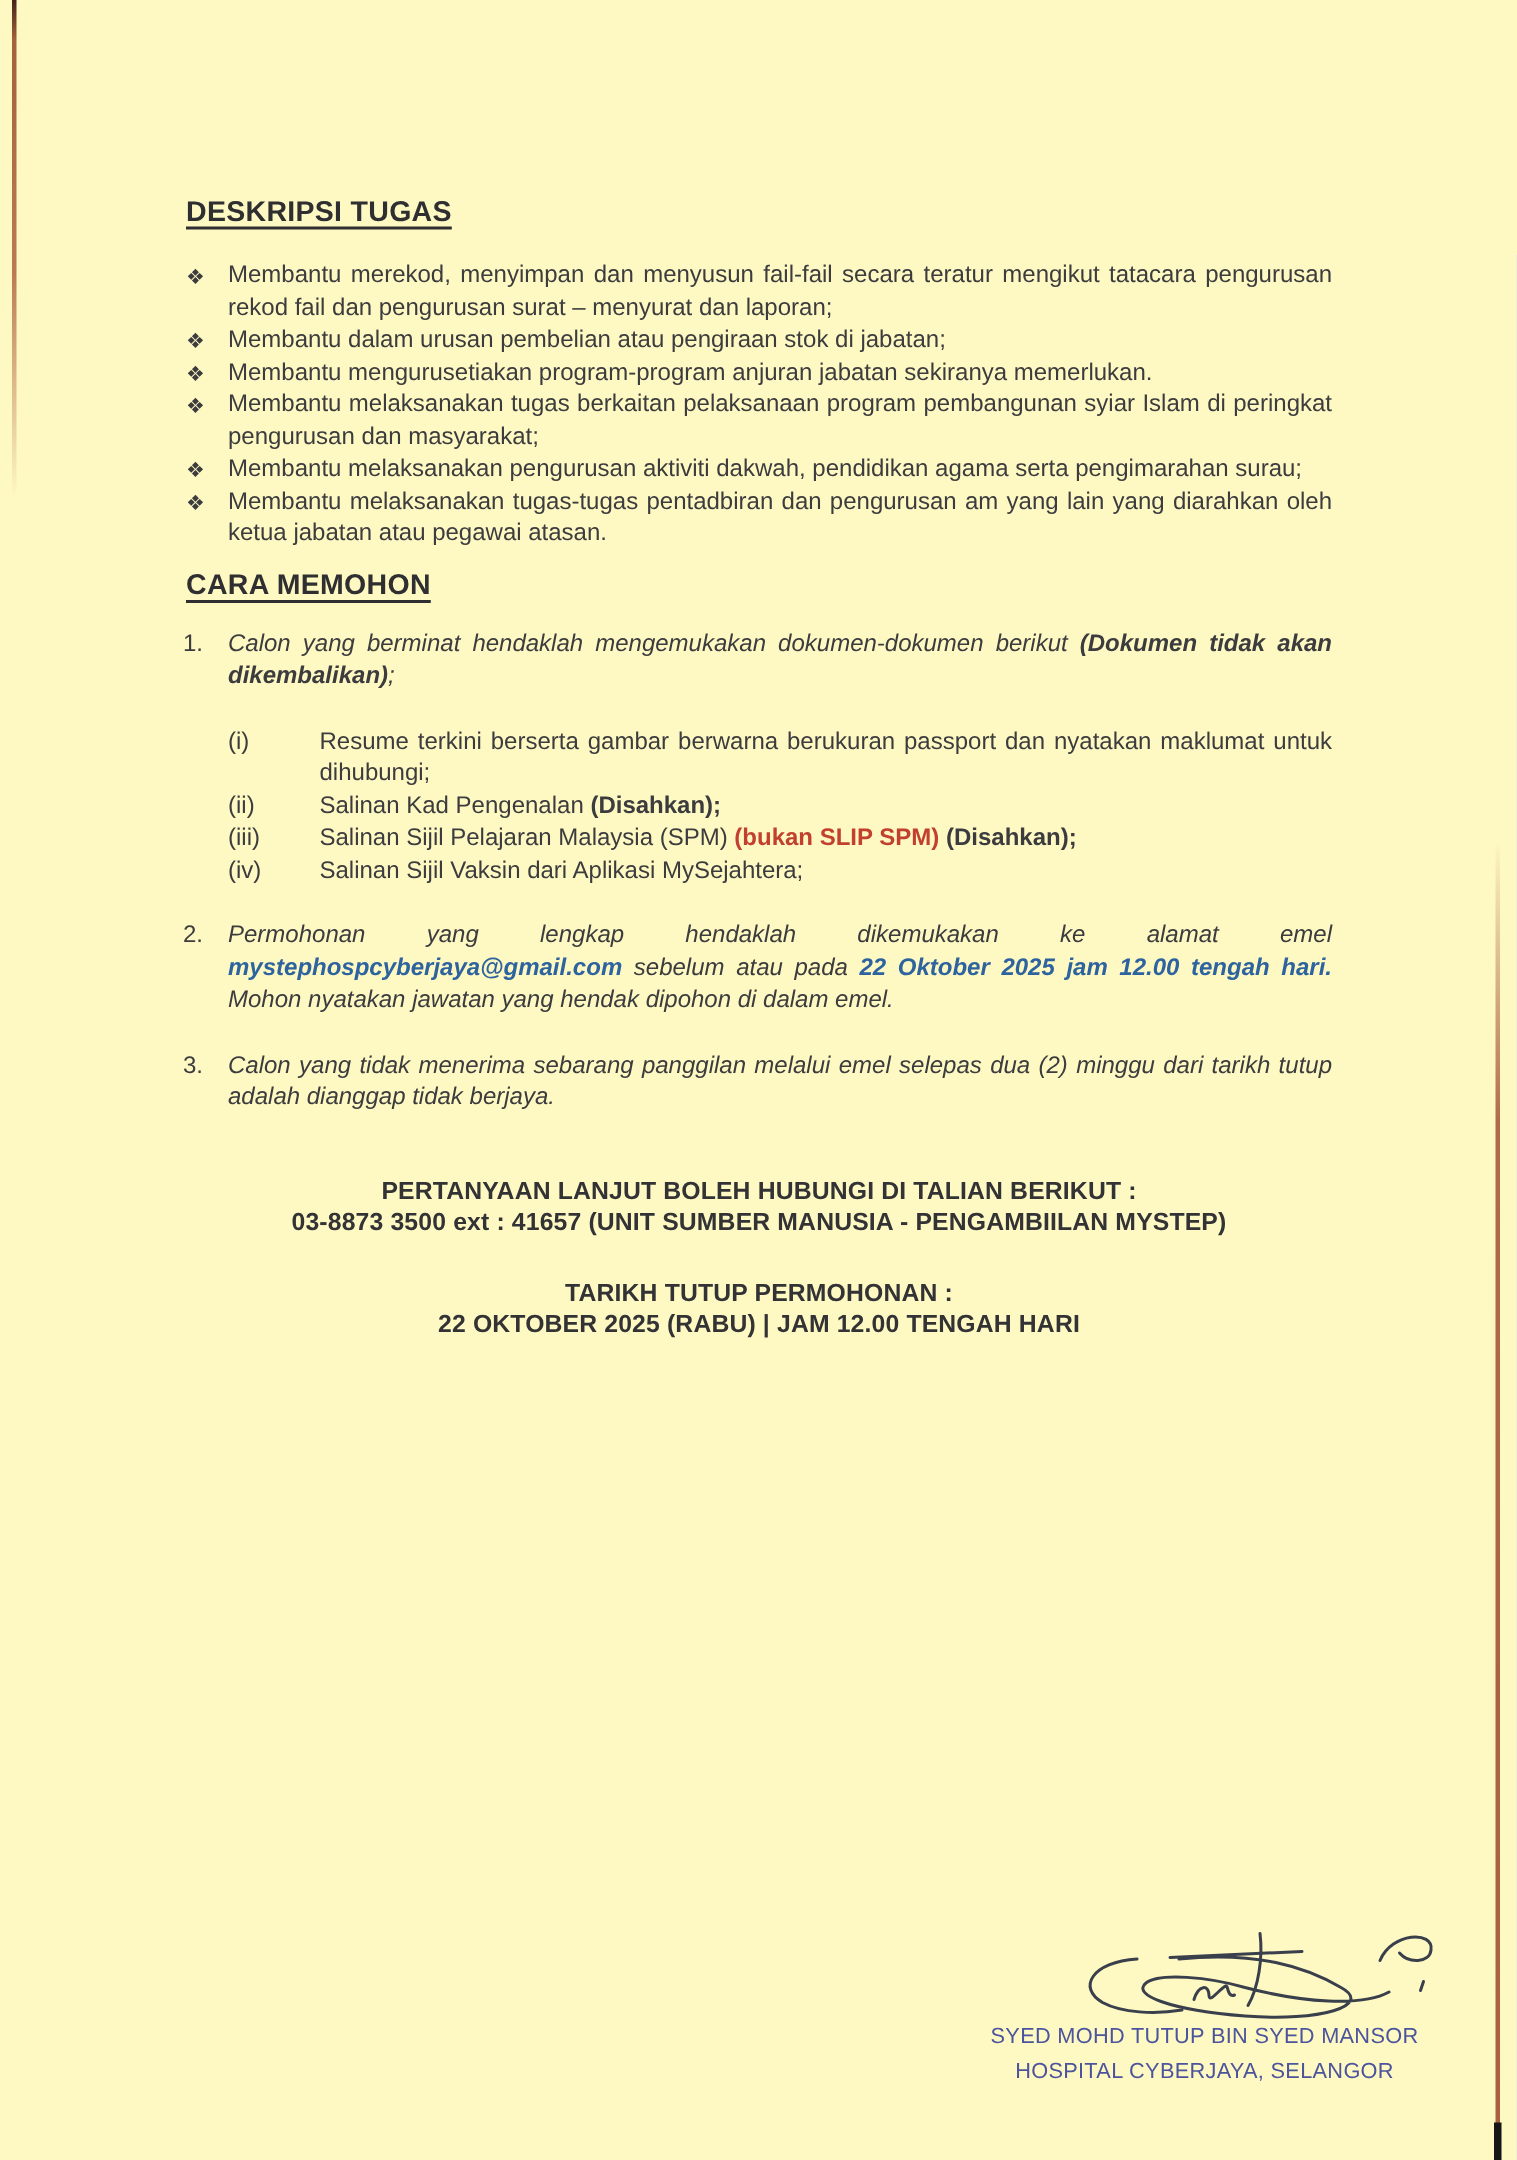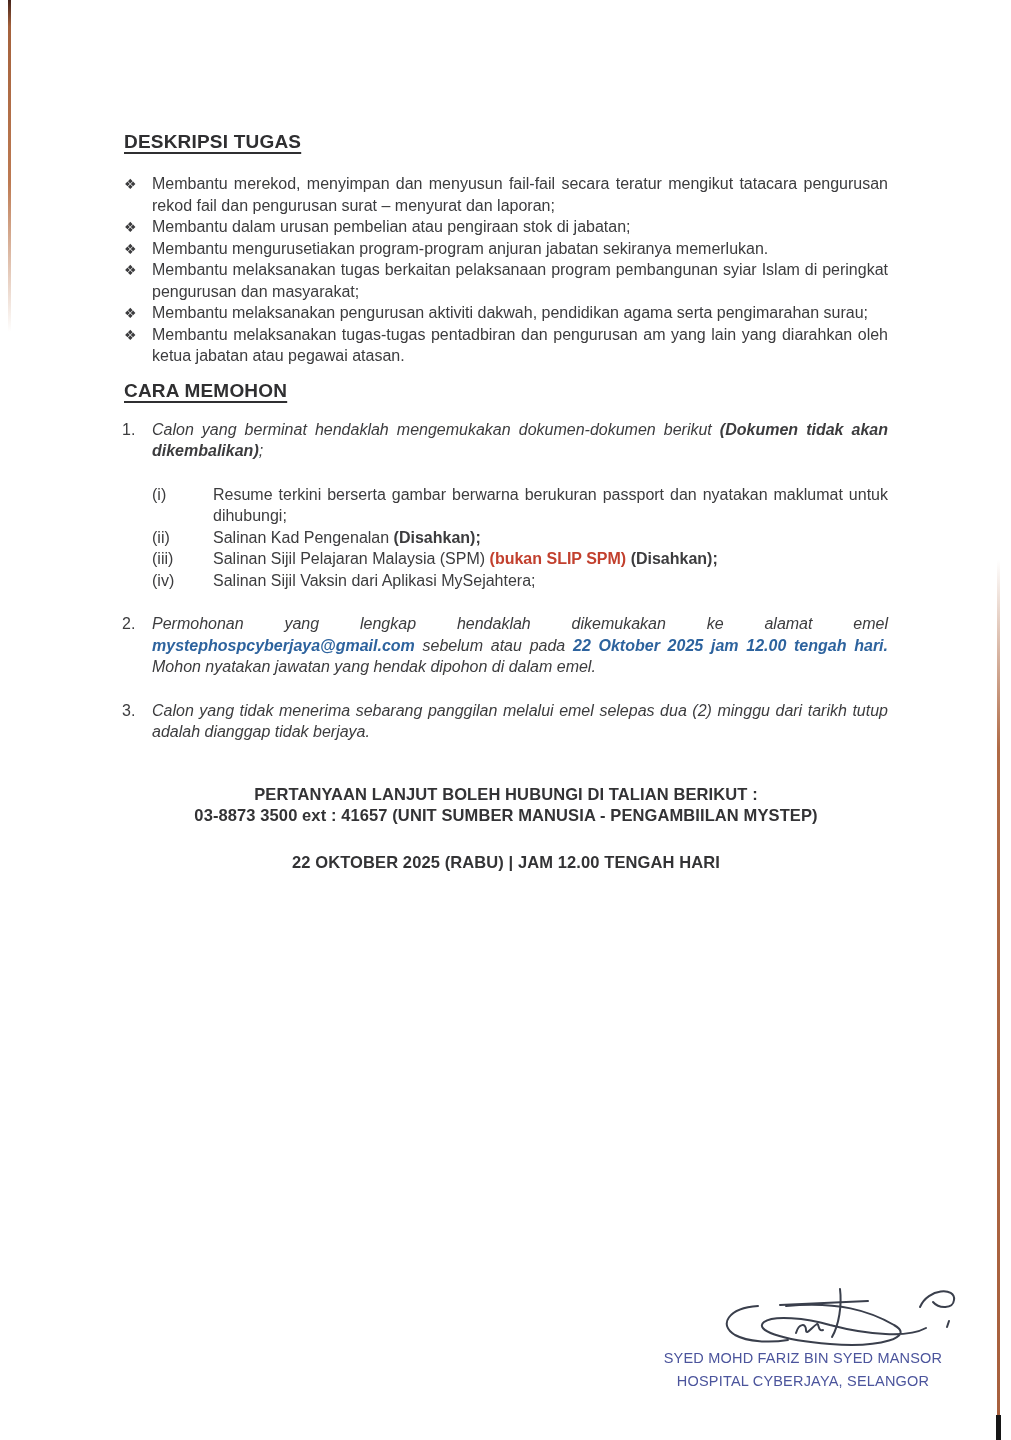--- a/index.html
+++ b/index.html
@@ -1,20 +1,20 @@
 <!DOCTYPE html>
 <html><head>
 <meta charset="utf-8">
 <style>
   * { margin:0; padding:0; box-sizing:border-box; }
   html,body { background:#e8e8e8; }
   .page {
     position:relative;
     width:1011px; height:1440px;
-    background:#ffffff;
+    background:#fef9c3;
     overflow:hidden;
     font-family:"Liberation Sans","DejaVu Sans",sans-serif;
     color:#3c3c3e;
   }
   
   .scan-edge-left {
     position:absolute; left:8px; top:0; width:3px; height:332px;
     background:linear-gradient(to bottom,#45231a 0%,#a4613c 8%,#bd7a52 55%,rgba(189,122,82,0) 100%);
   }
   .scan-edge-right {
@@ -156,35 +156,36 @@
     </div>
   </li>
 </ol>
 
     <div class="center-block contact">
       <div>PERTANYAAN LANJUT BOLEH HUBUNGI DI TALIAN BERIKUT :</div>
       <div>03-8873 3500 ext : 41657 (UNIT SUMBER MANUSIA - PENGAMBIILAN MYSTEP)</div>
     </div>
 
     <div class="center-block deadline">
+      <div>TARIKH TUTUP PERMOHONAN :</div>
       <div>22 OKTOBER 2025 (RABU) | JAM 12.00 TENGAH HARI</div>
     </div>
 
   </div>
 
   <svg class="signature-svg" width="292" height="68" viewBox="0 0 292 68" fill="none">
     <g stroke="#3a3f4c" stroke-width="2" stroke-linecap="round" fill="none">
       <path d="M 90,26 C 60,28 50,45 67,55 C 80,62 102,63 120,60"></path>
       <path d="M 118,26 C 170,21 202,31 226,45 C 248,57 212,68 162,64 C 112,60 86,50 96,42 C 105,35 138,38 162,45 C 200,55 240,58 258,48"></path>
       <path d="M 112,25 L 200,21"></path>
       <path d="M 172,9 C 174,25 171,45 164,57"></path>
       <path d="M 128,53 C 131,43 138,43 138,50 C 138,56 144,47 149,44 C 151,43 150,52 155,50"></path>
       <path d="M 252,27 C 260,8 288,7 286,20 C 285,29 271,29 265,22"></path>
       <path d="M 281,41 L 279,47"></path>
     </g>
   </svg>
 
   <div class="sig-block">
-    <div>SYED MOHD FARIZ BIN SYED MANSOR</div>
+    <div>SYED MOHD TUTUP BIN SYED MANSOR</div>
     <div>HOSPITAL CYBERJAYA, SELANGOR</div>
   </div>
 
 </div>
 
 </body></html>

